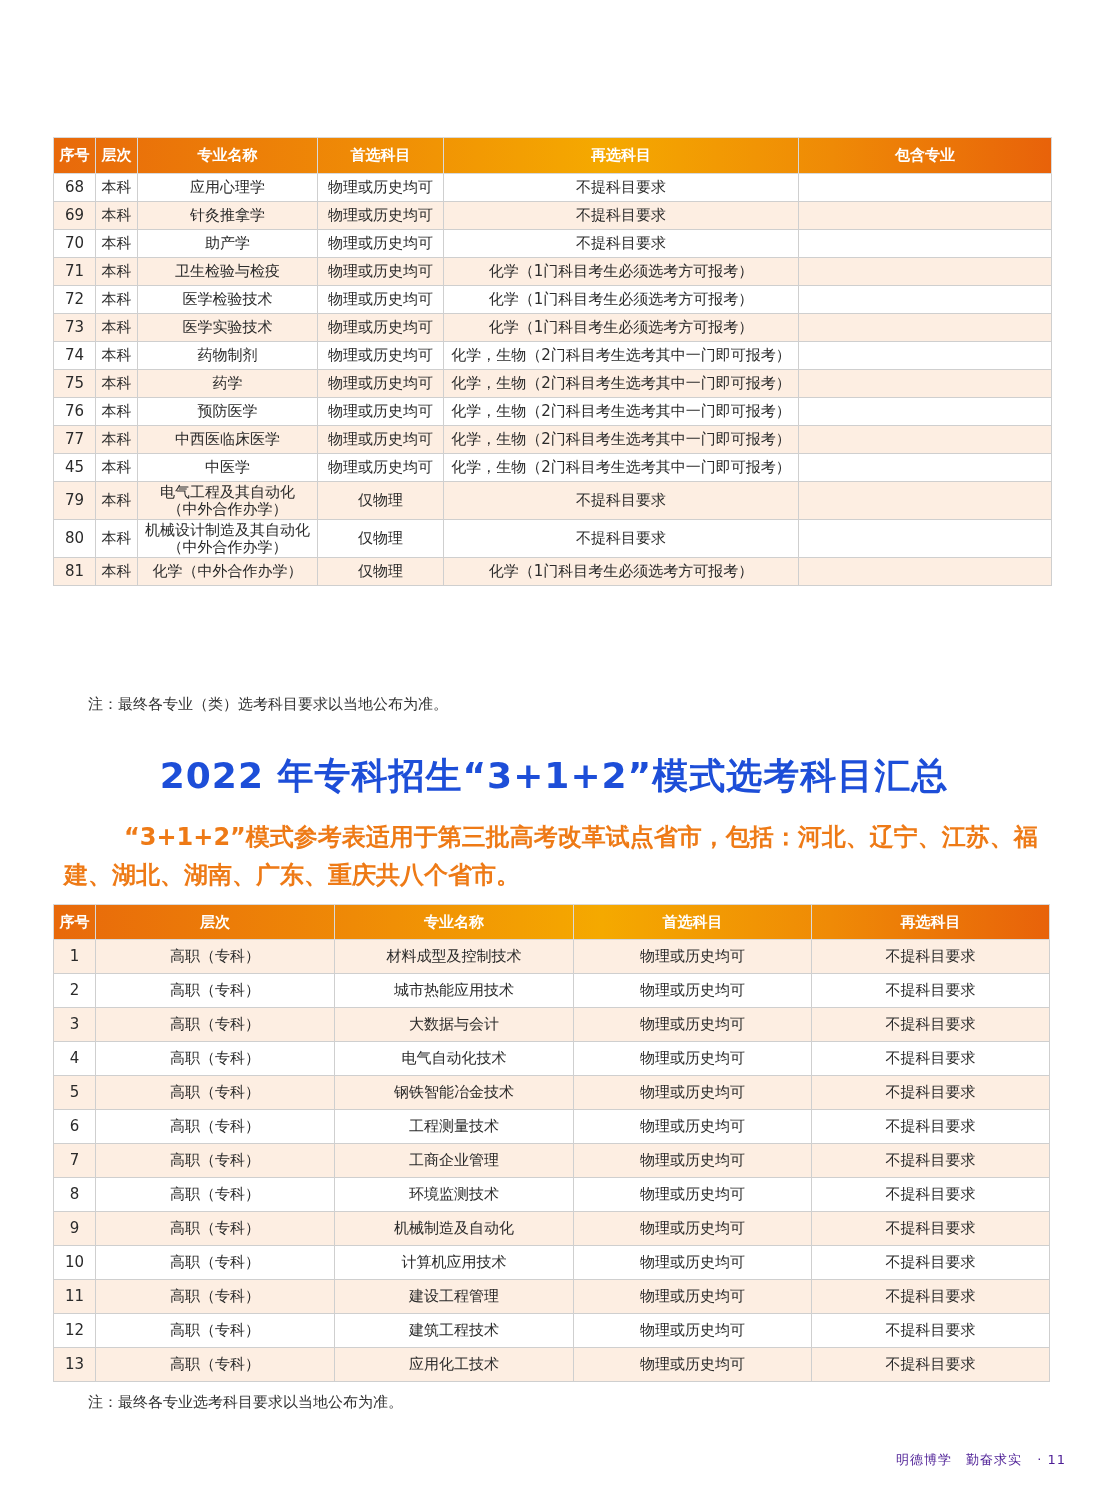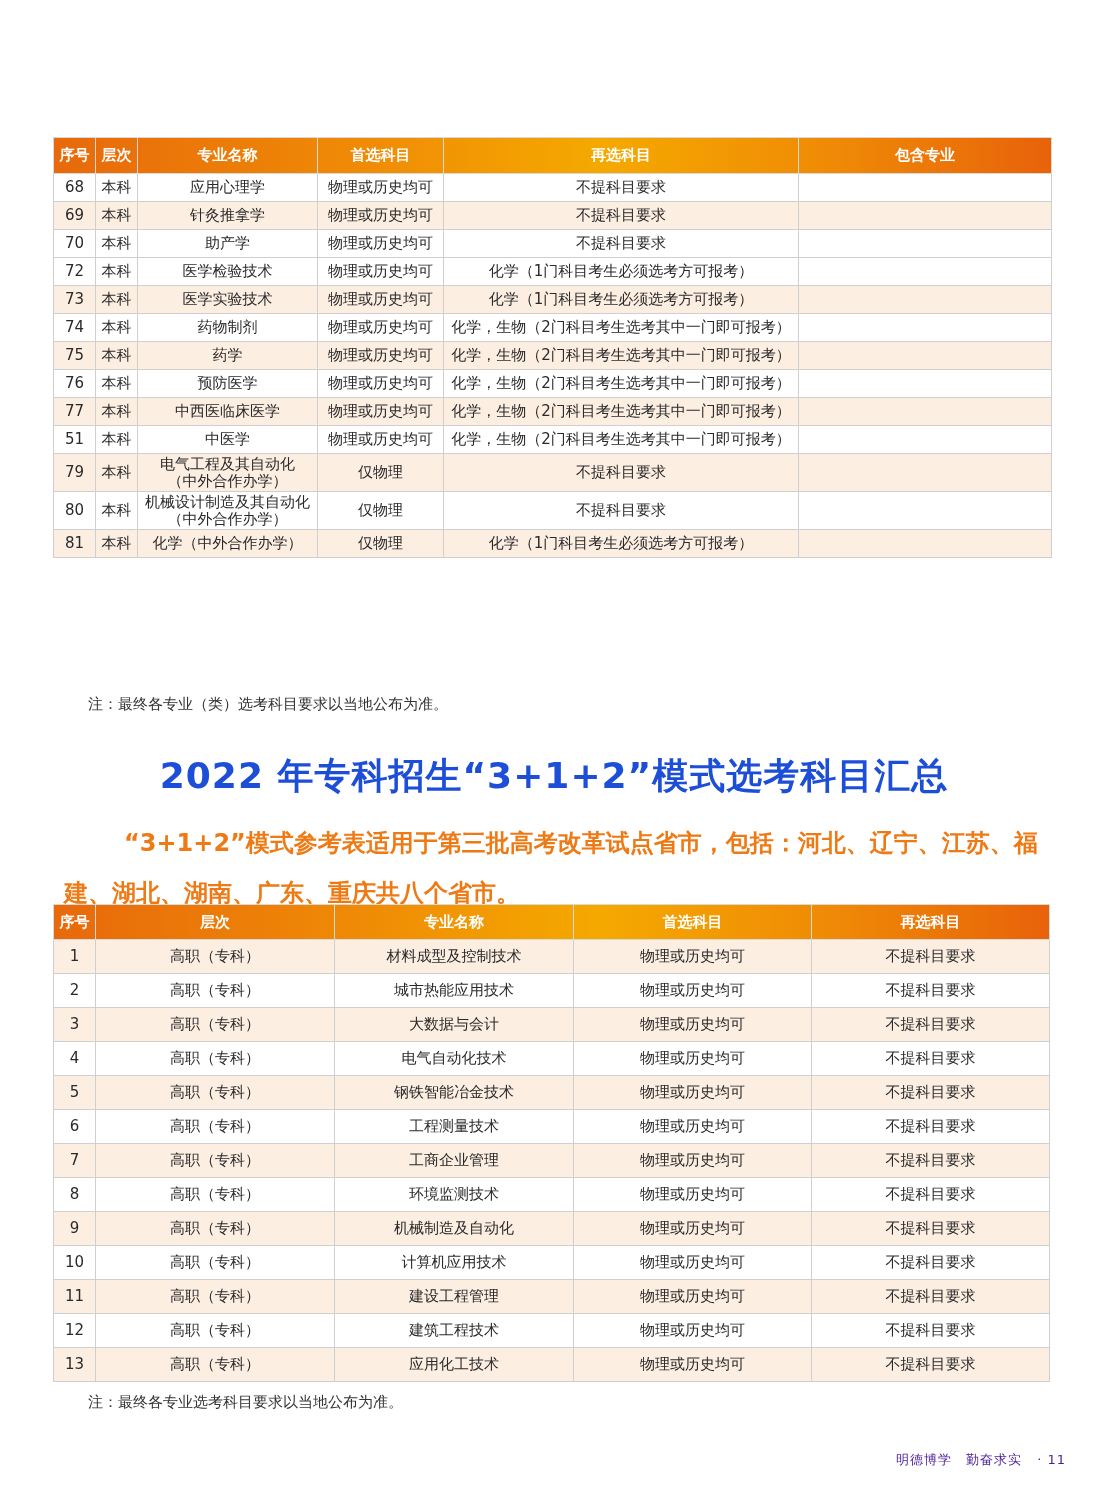--- a/index.html
+++ b/index.html
@@ -21,21 +21,21 @@
   #t2 { left: 53px; top: 904px; width: 996px; }
   #t2 thead tr { height: 35px; }
   #t2 tbody tr { height: 34px; }
   .note { position: absolute; left: 88px; font-size: 15px; color: #333; text-align: center; }
   .title {
     position: absolute; left: 0; width: 1108px; top: 752px; text-align: center;
     font-size: 36px; font-weight: bold; color: #1d4ed8; letter-spacing: 1px;
   }
   .intro {
     position: absolute; left: 64px; width: 990px; top: 818px;
-    font-size: 24px; font-weight: bold; color: #ee7a16; line-height: 50px;
+    font-size: 24px; font-weight: bold; color: #ee7a16; line-height: 38px;
     text-indent: 60px;
   }
   .footer { position: absolute; right: 42px; top: 1451px; font-size: 13px; color: #4c1d95; letter-spacing: 1px; }
 </style>
 </head>
 <body>
 
 <table id="t1">
   <colgroup>
     <col style="width:42px">
@@ -73,20 +73,28 @@
         <td></td>
       </tr>
       <tr>
         <td>70</td>
         <td>本科</td>
         <td>助产学</td>
         <td>物理或历史均可</td>
         <td>不提科目要求</td>
         <td></td>
       </tr>
+      <tr class="shade">
+        <td>71</td>
+        <td>本科</td>
+        <td>卫生检验与检疫</td>
+        <td>物理或历史均可</td>
+        <td>化学（1门科目考生必须选考方可报考）</td>
+        <td></td>
+      </tr>
       <tr>
         <td>72</td>
         <td>本科</td>
         <td>医学检验技术</td>
         <td>物理或历史均可</td>
         <td>化学（1门科目考生必须选考方可报考）</td>
         <td></td>
       </tr>
       <tr class="shade">
         <td>73</td>
@@ -122,21 +130,21 @@
       </tr>
       <tr class="shade">
         <td>77</td>
         <td>本科</td>
         <td>中西医临床医学</td>
         <td>物理或历史均可</td>
         <td>化学，生物（2门科目考生选考其中一门即可报考）</td>
         <td></td>
       </tr>
       <tr>
-        <td>51</td>
+        <td>45</td>
         <td>本科</td>
         <td>中医学</td>
         <td>物理或历史均可</td>
         <td>化学，生物（2门科目考生选考其中一门即可报考）</td>
         <td></td>
       </tr>
       <tr class="shade tall">
         <td>79</td>
         <td>本科</td>
         <td>

